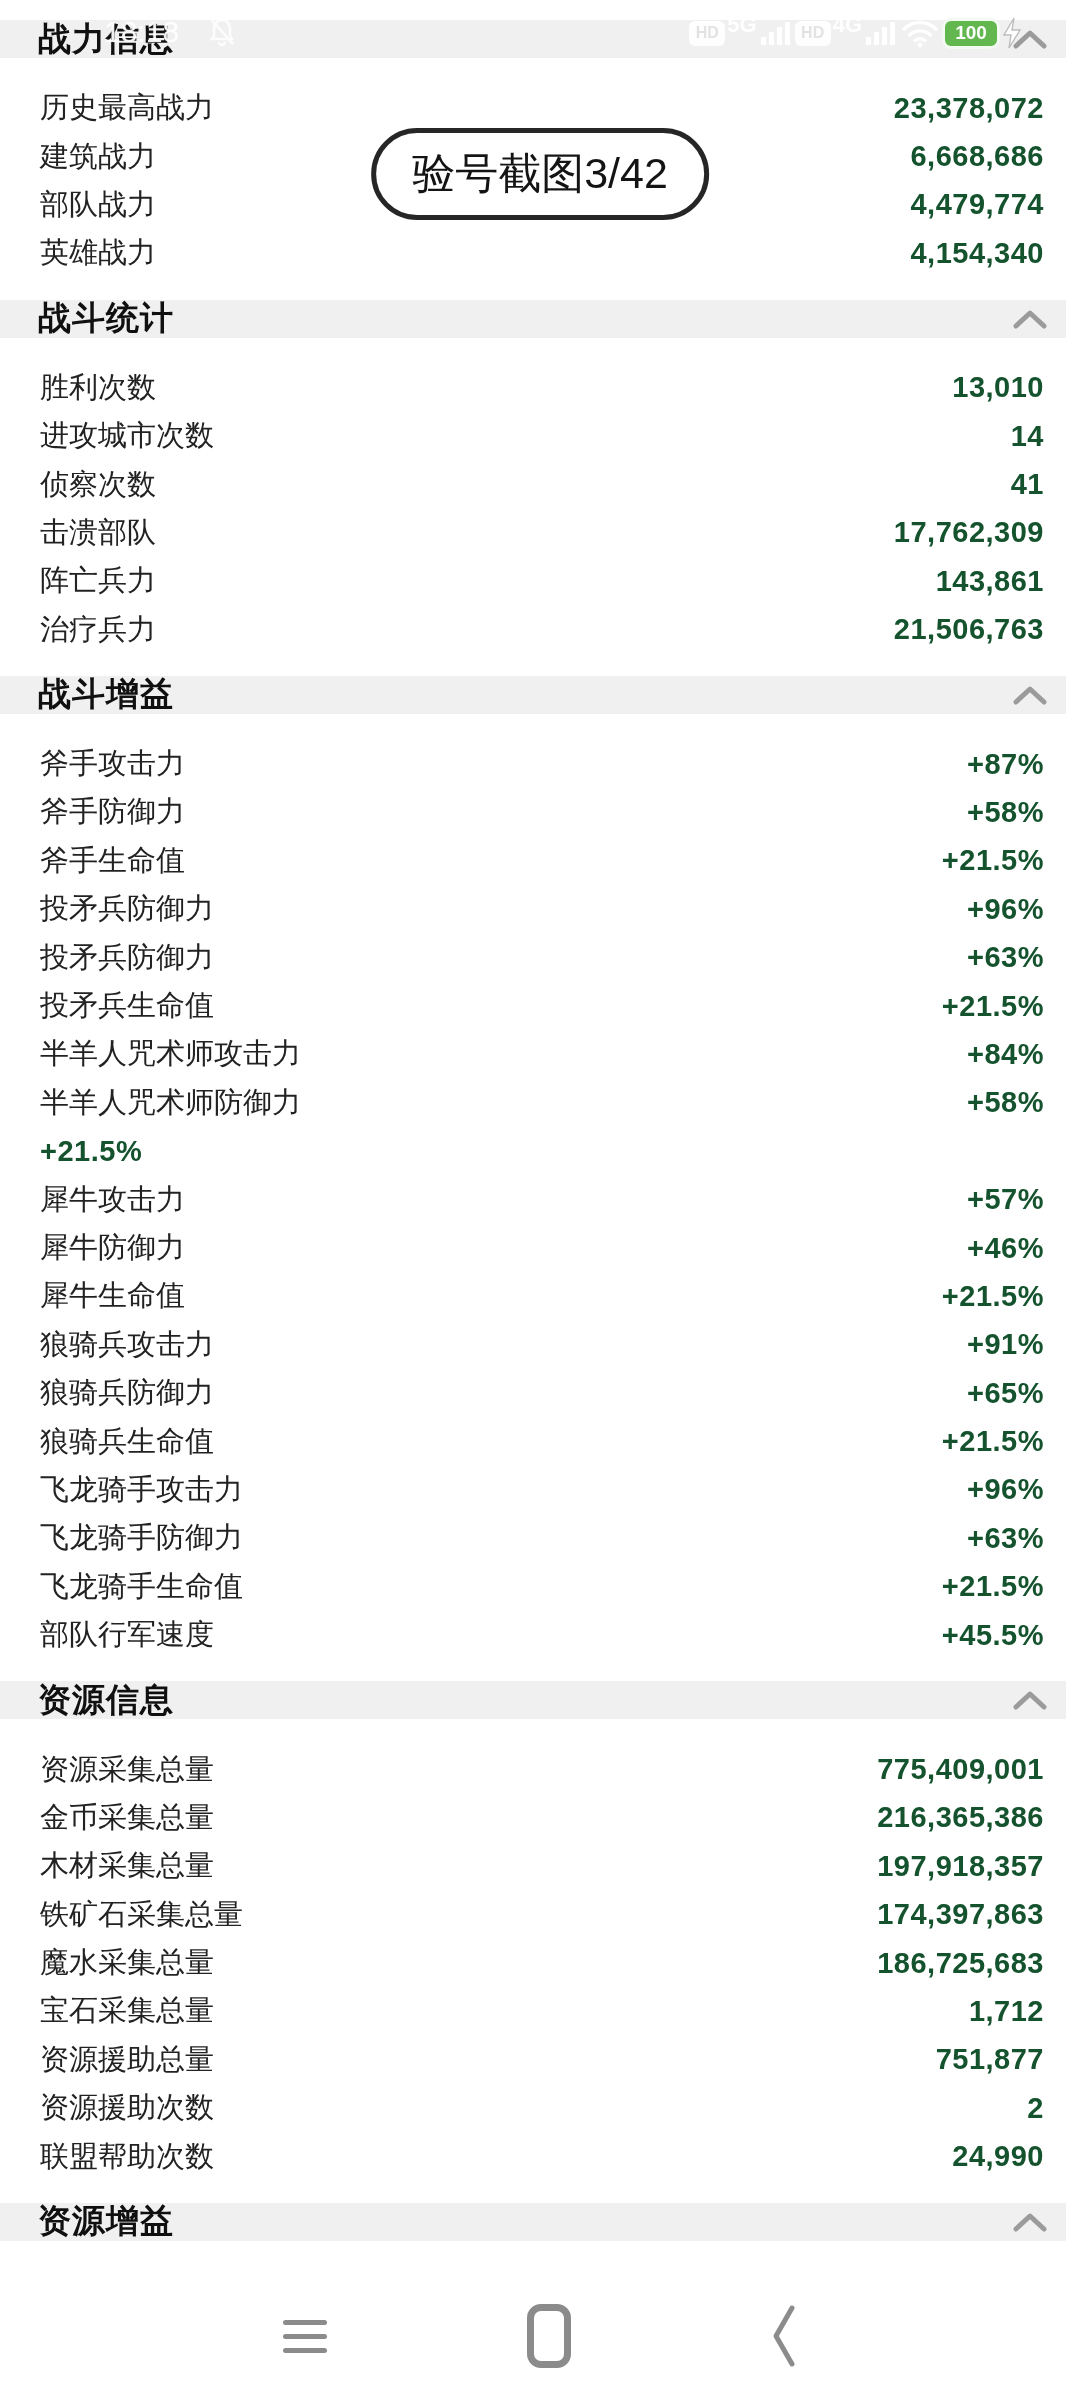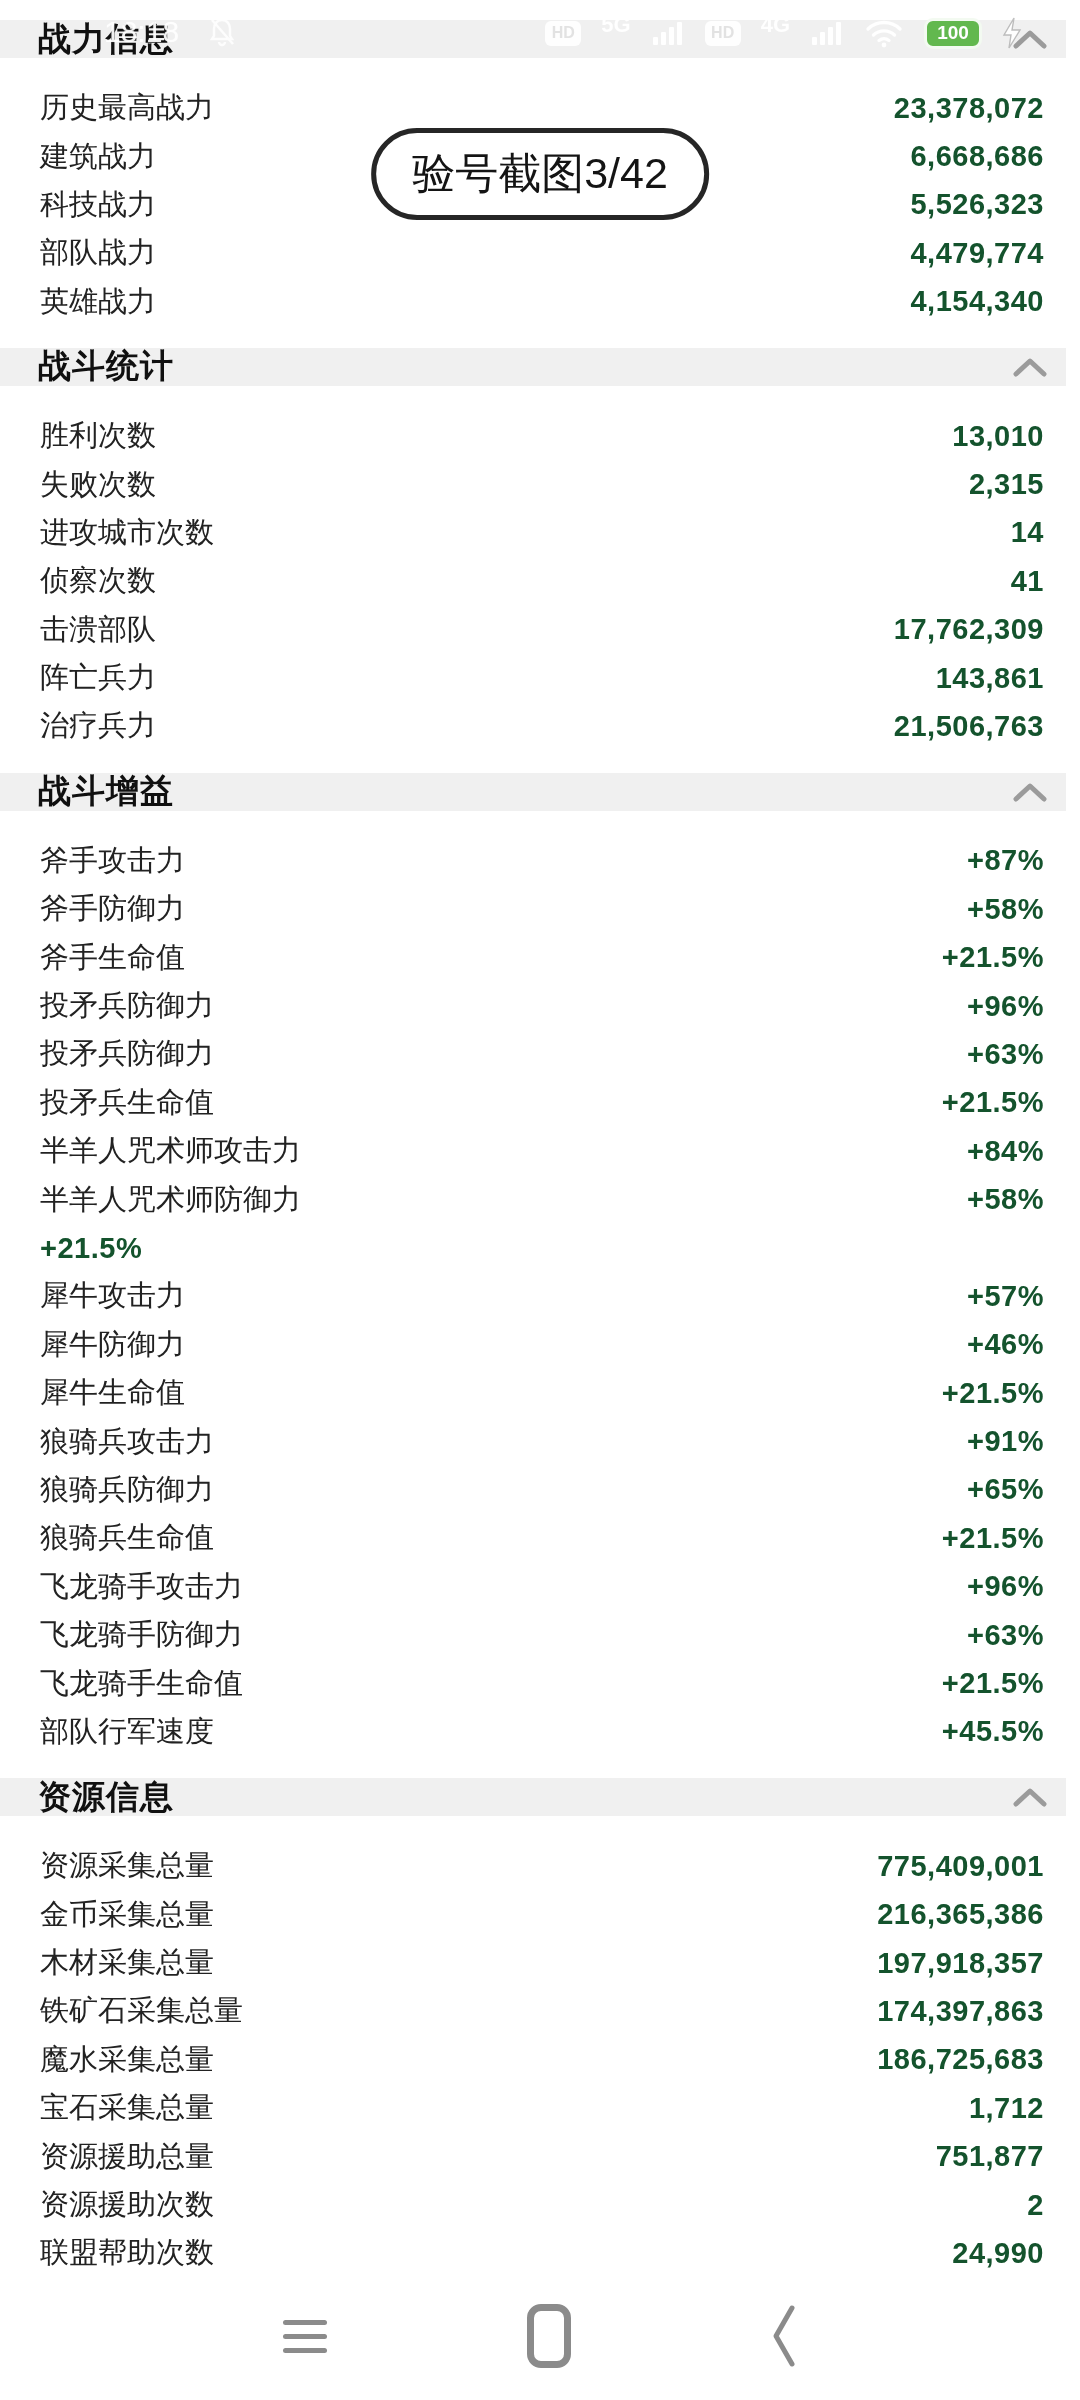--- a/index.html
+++ b/index.html
@@ -40,21 +40,21 @@
     z-index:10;pointer-events:none;
   }
   .status-time{
     position:absolute;left:104px;top:7px;
     font-size:30px;color:rgba(255,255,255,0.92);font-weight:500;
     text-shadow:0 0 2px rgba(255,255,255,0.25);
   }
   .bell-icon{position:absolute;left:208px;top:9px;opacity:0.92;}
   .status-right{
     position:absolute;right:58px;top:0;height:50px;
-    display:flex;align-items:center;gap:20px;
+    display:flex;align-items:center;gap:2px;
   }
   .hd-badge{
     width:36px;height:25px;border-radius:6px;
     background:rgba(255,255,255,0.93);
     color:#e2e2e2;font-size:16px;font-weight:bold;
     display:flex;align-items:center;justify-content:center;
   }
   .net-label{
     font-size:22px;font-weight:bold;color:rgba(255,255,255,0.95);
     transform:translateY(-8px);
@@ -142,24 +142,20 @@
   <div class="row">
     <span class="label">历史最高战力</span>
     <span class="value">23,378,072</span>
   </div>
 
   <div class="row">
     <span class="label">建筑战力</span>
     <span class="value">6,668,686</span>
   </div>
 
-  <div class="row">
-    <span class="label">科技战力</span>
-    <span class="value">5,526,323</span>
-  </div>
 
   <div class="row">
     <span class="label">部队战力</span>
     <span class="value">4,479,774</span>
   </div>
 
   <div class="row">
     <span class="label">英雄战力</span>
     <span class="value">4,154,340</span>
   </div>
@@ -172,24 +168,20 @@
       <svg class="chevron-up" width="36" height="22" viewBox="0 0 36 22">
         <polyline points="4,18 18,5 32,18" fill="none" stroke="#9b9b9b" stroke-width="5" stroke-linecap="round" stroke-linejoin="round"></polyline>
       </svg>
     </div>
     <div class="rows">
   <div class="row">
     <span class="label">胜利次数</span>
     <span class="value">13,010</span>
   </div>
 
-  <div class="row">
-    <span class="label">失败次数</span>
-    <span class="value">2,315</span>
-  </div>
 
   <div class="row">
     <span class="label">进攻城市次数</span>
     <span class="value">14</span>
   </div>
 
   <div class="row">
     <span class="label">侦察次数</span>
     <span class="value">41</span>
   </div>

